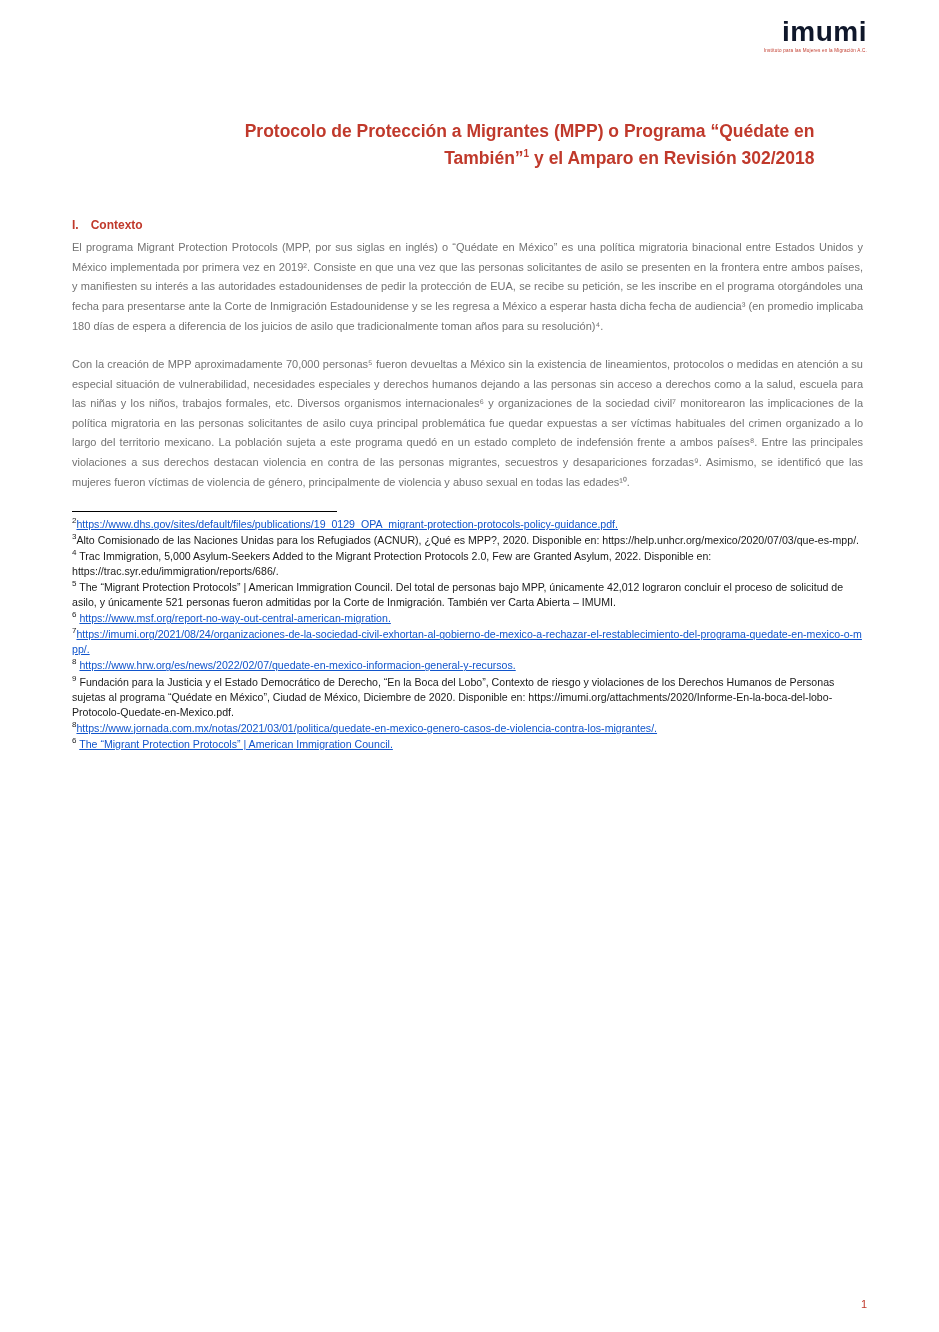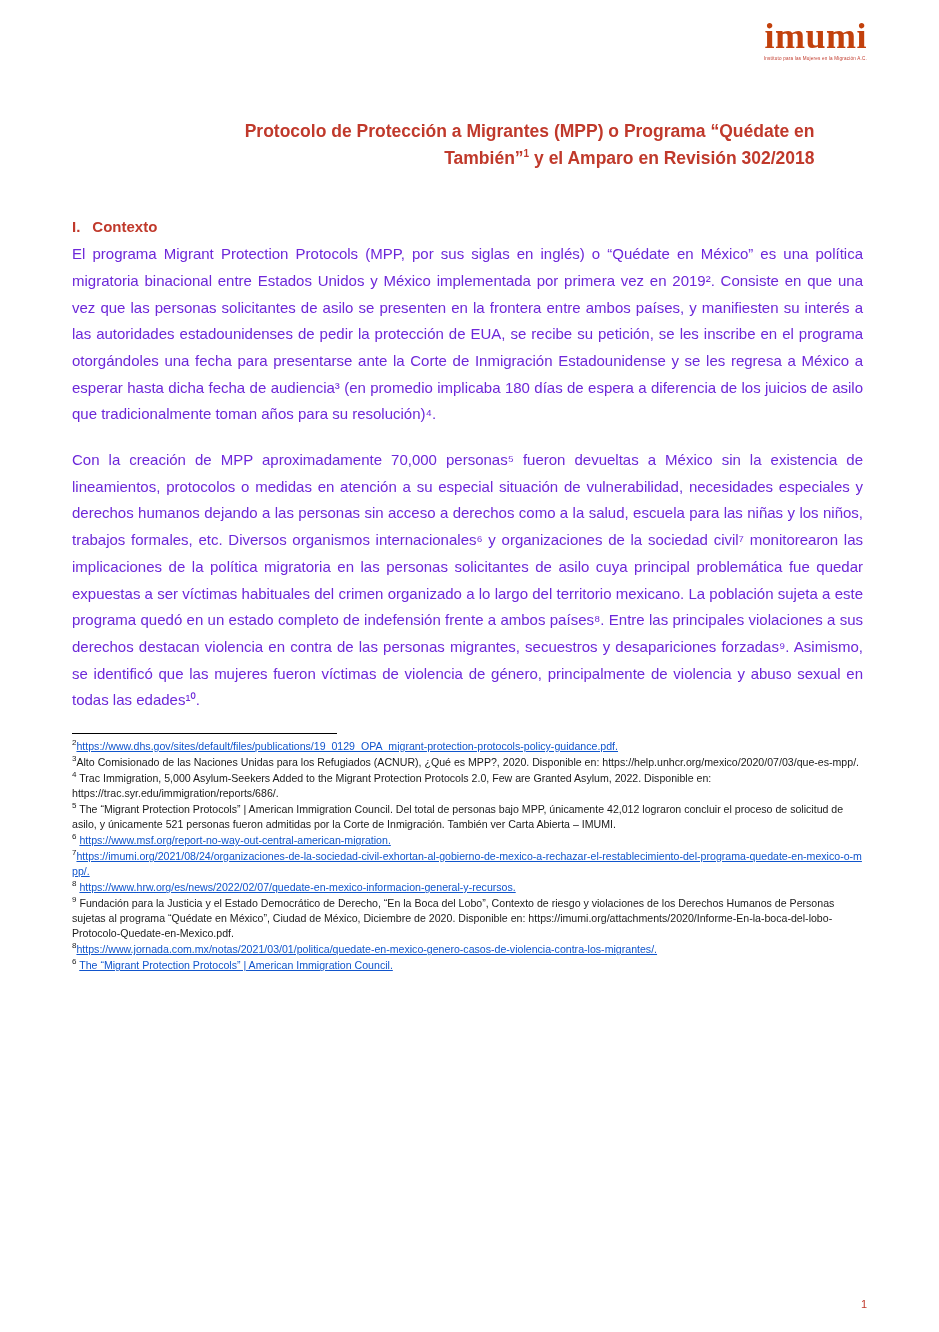--- a/index.html
+++ b/index.html
@@ -21,24 +21,24 @@
     padding: 18px 72px 20px 72px;
     position: relative;
   }
 
   
   .logo-block {
     text-align: right;
     height: 48px;
   }
   .logo-word {
-    font-family: Liberation Serif, serif;
-    font-size: 36px;
+    font-family: Liberation Sans, sans-serif;
+    font-size: 28px;
     font-weight: bold;
-    color: #c2410c;
+    color: #0f172a;
     letter-spacing: 0.5px;
     line-height: 1;
     display: inline-block;
     position: relative;
   }
   .logo-sub {
     font-family: "Liberation Sans", sans-serif;
     font-size: 4.6px;
     color: #c0392b;
     letter-spacing: 0.2px;
@@ -58,32 +58,32 @@
     line-height: 1.55;
     color: #c0392b;
   }
   .doc-title sup { font-size: 10px; vertical-align: super; }
 
   
   .section-heading {
     margin: 46px 0 6px 0;
     font-family: "Liberation Sans", sans-serif;
     font-weight: bold;
-    font-size: 15px;
+    font-size: 12px;
     color: #c0392b;
   }
   .section-heading .num { margin-right: 12px; }
 
   p.body {
     font-family: "Liberation Sans", sans-serif;
-    font-size: 15px;
+    font-size: 11px;
     line-height: 1.78;
     text-align: justify;
     margin: 0 4px 19px 0;
-    color: #6d28d9;
+    color: #737373;
   }
   p.body.tight { margin-bottom: 0; }
 
   
   .fn-rule {
     border: 0;
     border-top: 1px solid #000;
     width: 265px;
     margin: 16px 0 5px 0;
   }

